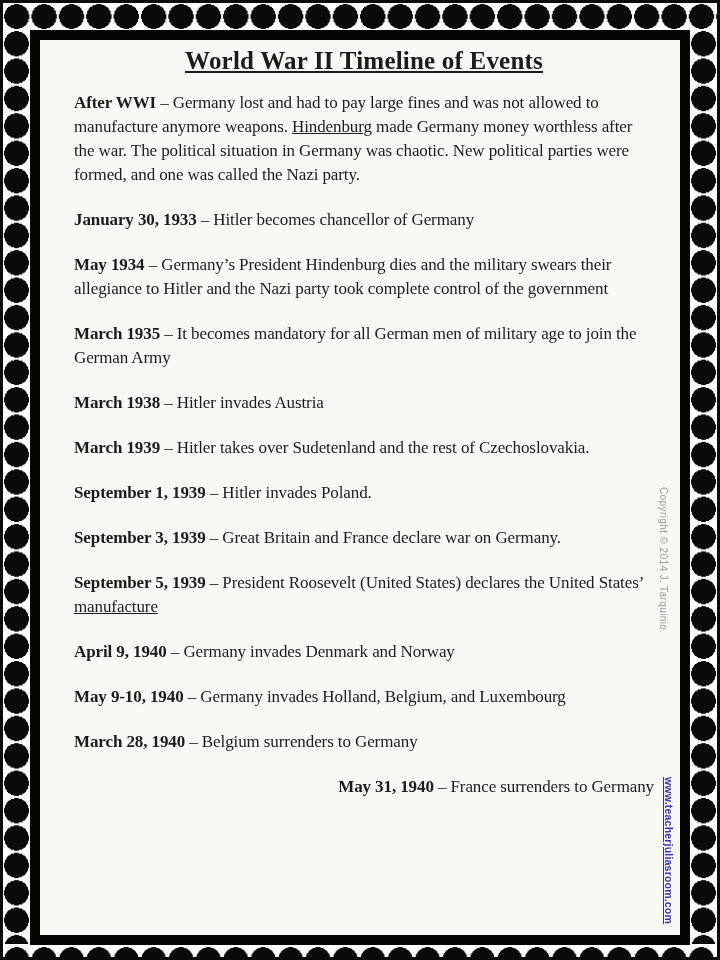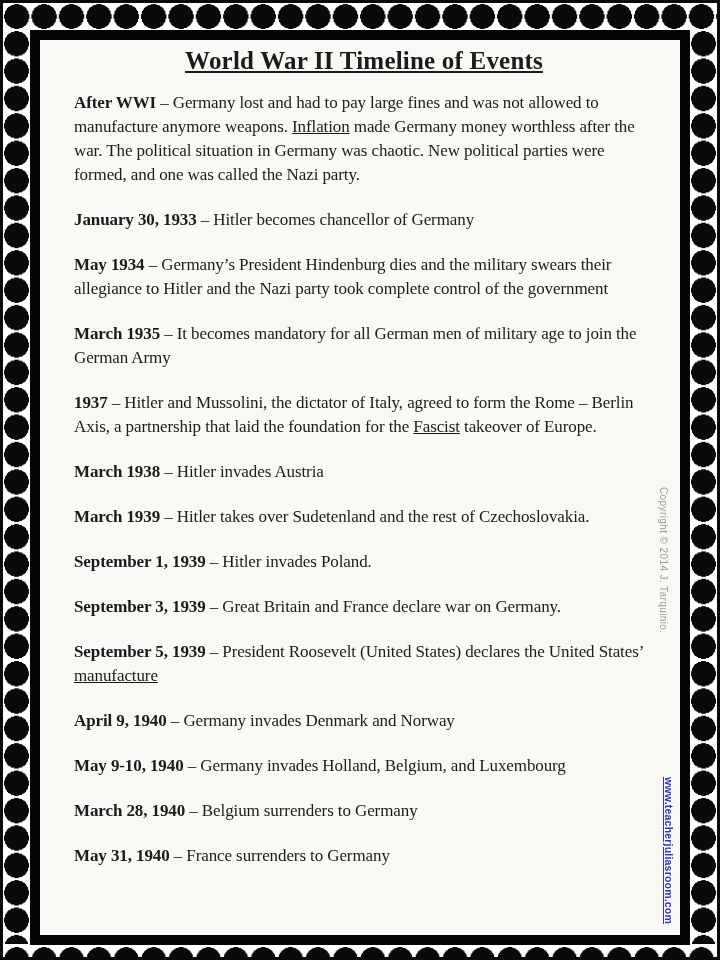--- a/index.html
+++ b/index.html
@@ -28,21 +28,21 @@
     position:absolute; left:40px; right:40px; top:40px; bottom:25px;
     padding:5px 26px 0 34px; box-sizing:border-box; color:#1b1b1b;
   }
   .title { text-align:center; font-size:25px; font-weight:700; margin:2px 0 0 0; letter-spacing:0.2px; }
   .title span { text-decoration:underline; }
   .entries { margin-top:16px; }
   .entry {
     font-size:17px; line-height:24px; margin:0 0 21px 0;
     letter-spacing:-0.1px; max-width:582px;
   }
-  .entry:last-child { margin-bottom:0; }
+  .entry:last-child { margin-bottom:0;text-align:right; }
   .e-date { font-weight:700; }
   .e-u { text-decoration:underline; }
   .e-u:empty, .e-t2:empty { display:none; }
   
   .copyright {
     position:absolute; top:487px; right:51px;
     writing-mode:vertical-rl; text-orientation:sideways;
     font-family:"Liberation Sans", sans-serif; font-size:10px;
     color:#9b9b99; letter-spacing:0.4px; white-space:nowrap;
   }
@@ -62,29 +62,28 @@
   <div class="dots dots-top"></div>
   <div class="dots dots-bottom"></div>
   <div class="dots dots-left"></div>
   <div class="dots dots-right"></div>
 
   <div class="sheet" style="background: rgb(248, 248, 244);"></div>
 
   <div class="content" style="color: rgb(27, 27, 27);">
     <h1 class="title"><span>World War II Timeline of Events</span></h1>
     <div class="entries">
-  <p class="entry"><b class="e-date">After WWI</b><span class="e-t1"> – Germany lost and had to pay large fines and was not allowed to manufacture anymore weapons. </span><span class="e-u">Inflation</span><span class="e-t2"> made Germany money worthless after the war. The political situation in Germany was chaotic. New political parties were formed, and one was called the Nazi party.</span></p>
+  <p class="entry"><b class="e-date">After WWI</b><span class="e-t1"> – Germany lost and had to pay large fines and was not allowed to manufacture anymore weapons. </span><span class="e-u">Hindenburg</span><span class="e-t2"> made Germany money worthless after the war. The political situation in Germany was chaotic. New political parties were formed, and one was called the Nazi party.</span></p>
 
   <p class="entry"><b class="e-date">January 30, 1933</b><span class="e-t1"> – Hitler becomes chancellor of Germany</span></p>
 
   <p class="entry"><b class="e-date">May 1934</b><span class="e-t1"> – Germany’s President Hindenburg dies and the military swears their allegiance to Hitler and the Nazi party took complete control of the government</span></p>
 
   <p class="entry"><b class="e-date">March 1935</b><span class="e-t1"> – It becomes mandatory for all German men of military age to join the German Army</span></p>
 
-  <p class="entry"><b class="e-date">1937</b><span class="e-t1"> – Hitler and Mussolini, the dictator of Italy, agreed to form the Rome – Berlin Axis, a partnership that laid the foundation for the </span><span class="e-u">Fascist</span><span class="e-t2"> takeover of Europe.</span></p>
 
   <p class="entry"><b class="e-date">March 1938</b><span class="e-t1"> – Hitler invades Austria</span></p>
 
   <p class="entry"><b class="e-date">March 1939</b><span class="e-t1"> – Hitler takes over Sudetenland and the rest of Czechoslovakia.</span></p>
 
   <p class="entry"><b class="e-date">September 1, 1939</b><span class="e-t1"> – Hitler invades Poland.</span></p>
 
   <p class="entry"><b class="e-date">September 3, 1939</b><span class="e-t1"> – Great Britain and France declare war on Germany.</span></p>
 
   <p class="entry"><b class="e-date">September 5, 1939</b><span class="e-t1"> – President Roosevelt (United States) declares the United States’ </span><span class="e-u">manufacture</span></p>

